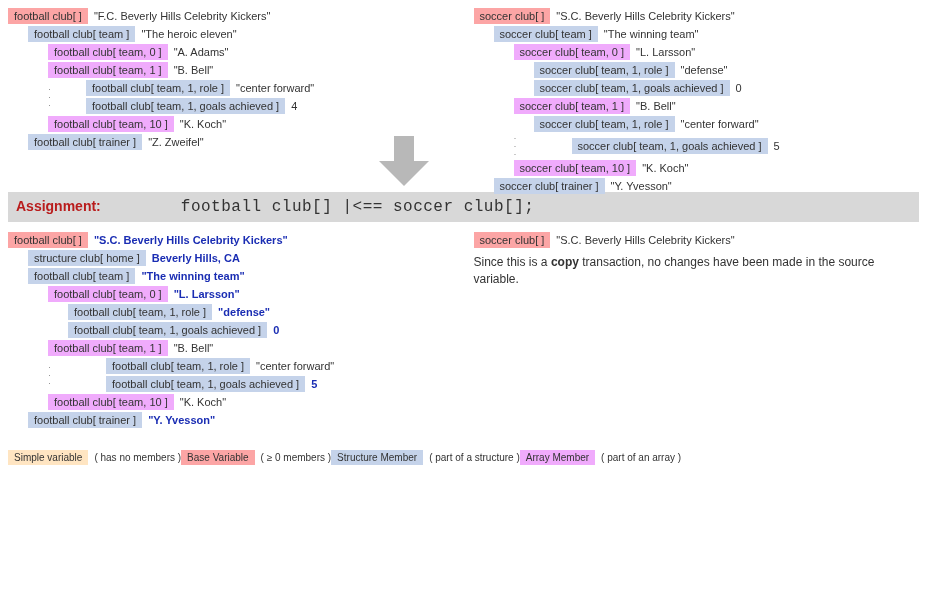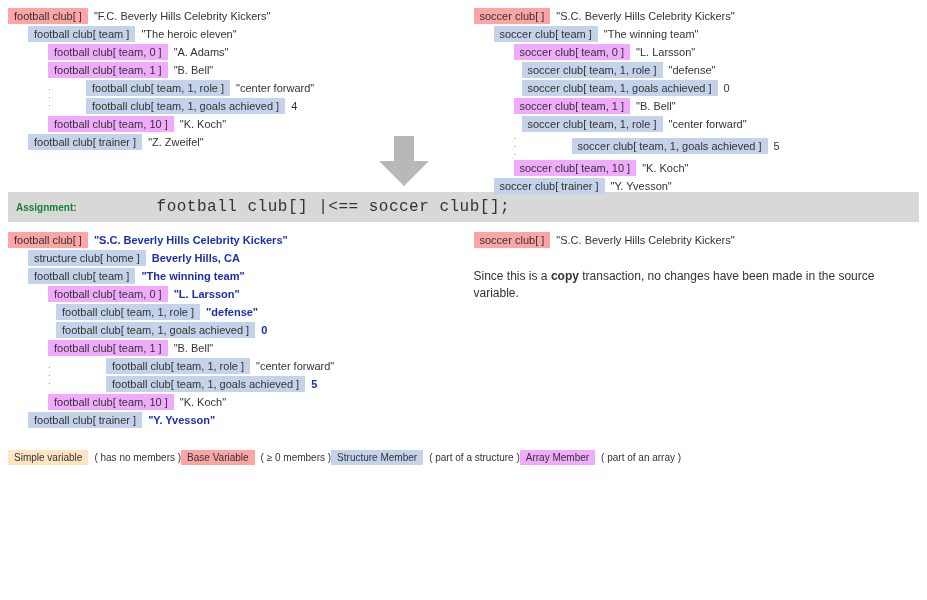--- a/index.html
+++ b/index.html
@@ -22,44 +22,44 @@
   }
   .base { background: #fca5a5; }
   .struct { background: #c5d3ea; }
   .array { background: #f0abfc; }
   .simple { background: #ffe5c2; }
   .val { color: #333; }
   .val-new { color: #1a2db3; font-weight: bold; }
   .ind0 { margin-left: 0px; }
   .ind1 { margin-left: 20px; }
   .ind2 { margin-left: 40px; }
-  .ind3 { margin-left: 48px; }
+  .ind3 { margin-left: 60px; }
   .dots {
     display: inline-block;
     width: 38px;
     margin-left: 40px;
     color: #888;
     vertical-align: top;
     line-height: 8px;
     font-size: 9px;
   }
   .dotsrow { display:flex; align-items:center; }
   .dotsrow .inner { display:inline-block; }
   .arrow-wrap { text-align:center; margin: 6px 0 4px; }
   .assignment-bar {
     background: #d8d8d8;
     padding: 6px 8px;
     margin: 0 0 10px;
     display:flex;
     align-items:baseline;
     gap: 80px;
   }
-  .assignment-label { font-weight: bold; font-size: 10px; color:#15803d; }
+  .assignment-label { font-weight: bold; font-size: 14px; color:#b91c1c; }
   .assignment-code { font-family: "Courier New", monospace; font-size: 16px; letter-spacing:.5px; }
-  .note { font-size: 12px; line-height:1.4; margin-top:20px; }
+  .note { font-size: 12px; line-height:1.4; margin-top:6px; }
   .note b { font-weight: bold; }
   .legend {
     margin-top: 14px;
     padding-top: 6px;
     display:flex;
     align-items:center;
     font-size: 10px;
   }
   .legend .sw {
     display:inline-block;

